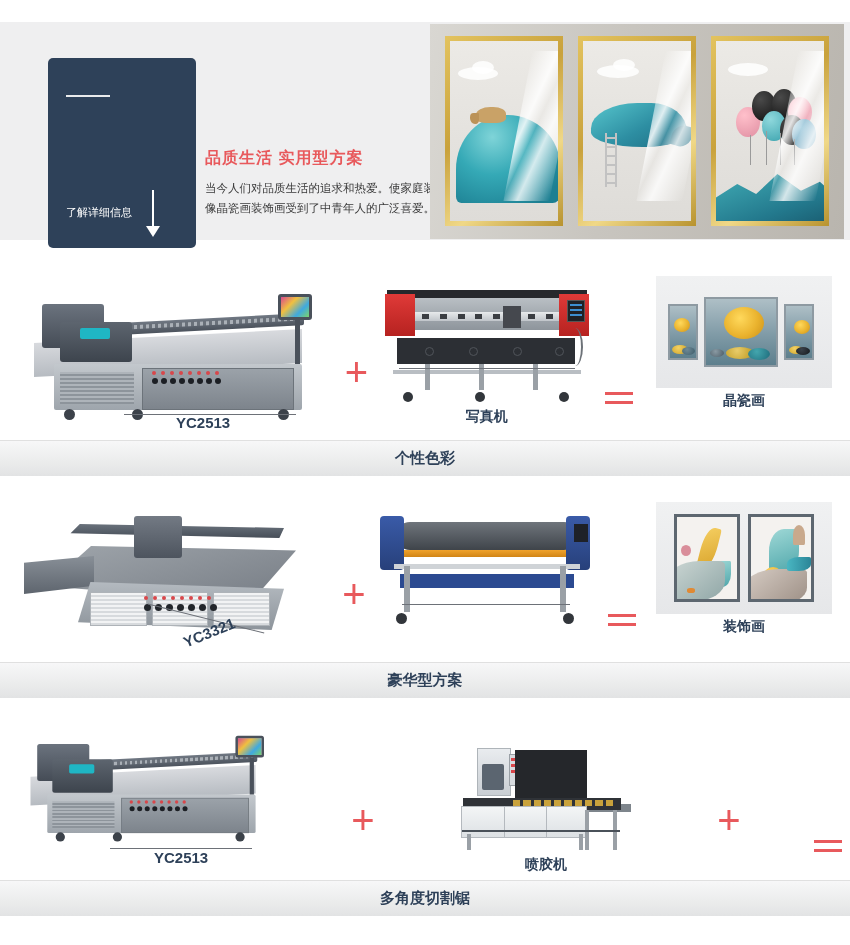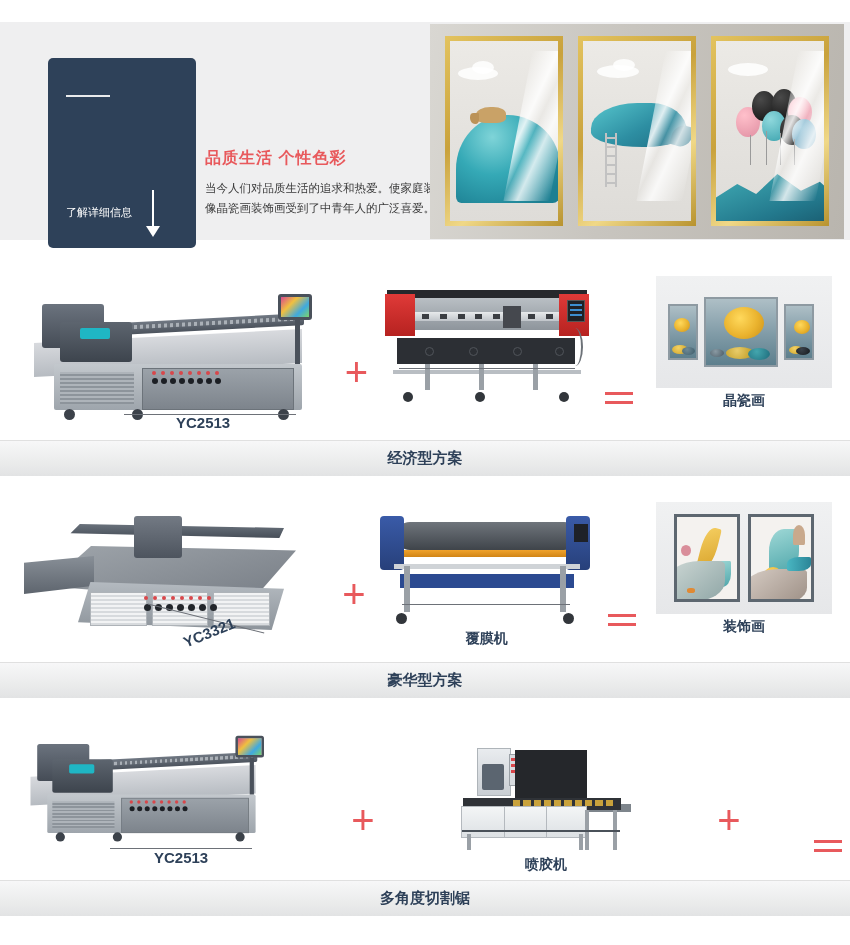--- a/index.html
+++ b/index.html
@@ -507,21 +507,21 @@
     <div class="promo-foot">
       <span class="promo-more">了解详细信息</span>
       <span class="arrow-down">
         <span class="shaft"></span>
           <span class="head"></span>
       </span>
     </div>
   </div>
 
   <div class="hero-copy">
-    <div class="hero-headline">品质生活 个性色彩</div>
+    <div class="hero-headline">品质生活 实用型方案</div>
     <div class="hero-line">当今人们对品质生活的追求和热爱。使家庭装修装饰行业需求巨大。</div>
     <div class="hero-line">像晶瓷画装饰画受到了中青年人的广泛喜爱。</div>
   </div>
 
   <div class="frames-wrap">
 
     <div class="frame f1">
       <div class="frame-inner">
         <div class="cloud" style="left:8px;top:26px;width:40px;height:13px;"></div>
         <div class="cloud" style="left:22px;top:20px;width:22px;height:13px;"></div>
@@ -654,20 +654,21 @@
         <div class="cable"></div>
         <div class="legbar"></div>
         <div class="leg" style="left:42px"></div>
           <div class="leg" style="left:96px"></div>
           <div class="leg" style="left:150px"></div>
         <div class="cast" style="left:20px"></div>
           <div class="cast" style="left:92px"></div>
           <div class="cast" style="right:22px"></div>
       </div>
       <div class="dim-line" style="left:22px;top:106px;width:176px;"></div>
+      <div class="item-caption">写真机</div>
     </div>
 
     <div class="op-eq">
         <i class="a"></i>
         <i class="b"></i>
       </div>
 
     <div class="item" style="width:200px;height:178px;">
       <div class="result" style="margin:14px auto 0;">
         <div class="pad"></div>
@@ -689,21 +690,21 @@
             <div class="art-sky"></div>
             <div class="tree-gold" style="right:2px;top:14px;width:16px;height:14px;"></div>
             <div class="stone" style="left:3px;bottom:4px;width:14px;height:8px;background:radial-gradient(circle at 40% 30%,#f3d264,#c89a1c);"></div>
             <div class="stone" style="right:2px;bottom:3px;width:14px;height:8px;background:radial-gradient(circle at 40% 30%,#3a4149,#15191d);"></div>
           </div>
         </div>
       </div>
       <div class="item-caption">晶瓷画</div>
     </div>
   </div>
-  <div class="plan-bar">经济型方案</div>
+  <div class="plan-bar">个性色彩</div>
 </div>
 <div class="gap"></div>
 
 <div class="row">
   <div class="row-items" style="height:172px;">
 
     <div class="item" style="width:330px;height:172px;">
       <div class="machine uv3" style="margin:20px 0 0 10px;">
         <div class="tabletop"></div>
           <div class="gantry"></div>
@@ -749,21 +750,20 @@
           <div class="endR2"></div>
           <div class="ctrl"></div>
         <div class="tray"></div>
           <div class="bluebar"></div>
         <div class="leg2" style="left:26px;"></div>
           <div class="leg2" style="right:30px;"></div>
         <div class="cast2" style="left:18px;"></div>
           <div class="cast2" style="right:22px;"></div>
       </div>
       <div class="dim-line" style="left:30px;top:114px;width:168px;"></div>
-      <div class="item-caption">覆膜机</div>
     </div>
 
     <div class="op-eq">
         <i class="a"></i>
         <i class="b"></i>
       </div>
 
     <div class="item" style="width:200px;height:172px;">
       <div class="result" style="margin:12px auto 0;">
         <div class="pad"></div>

